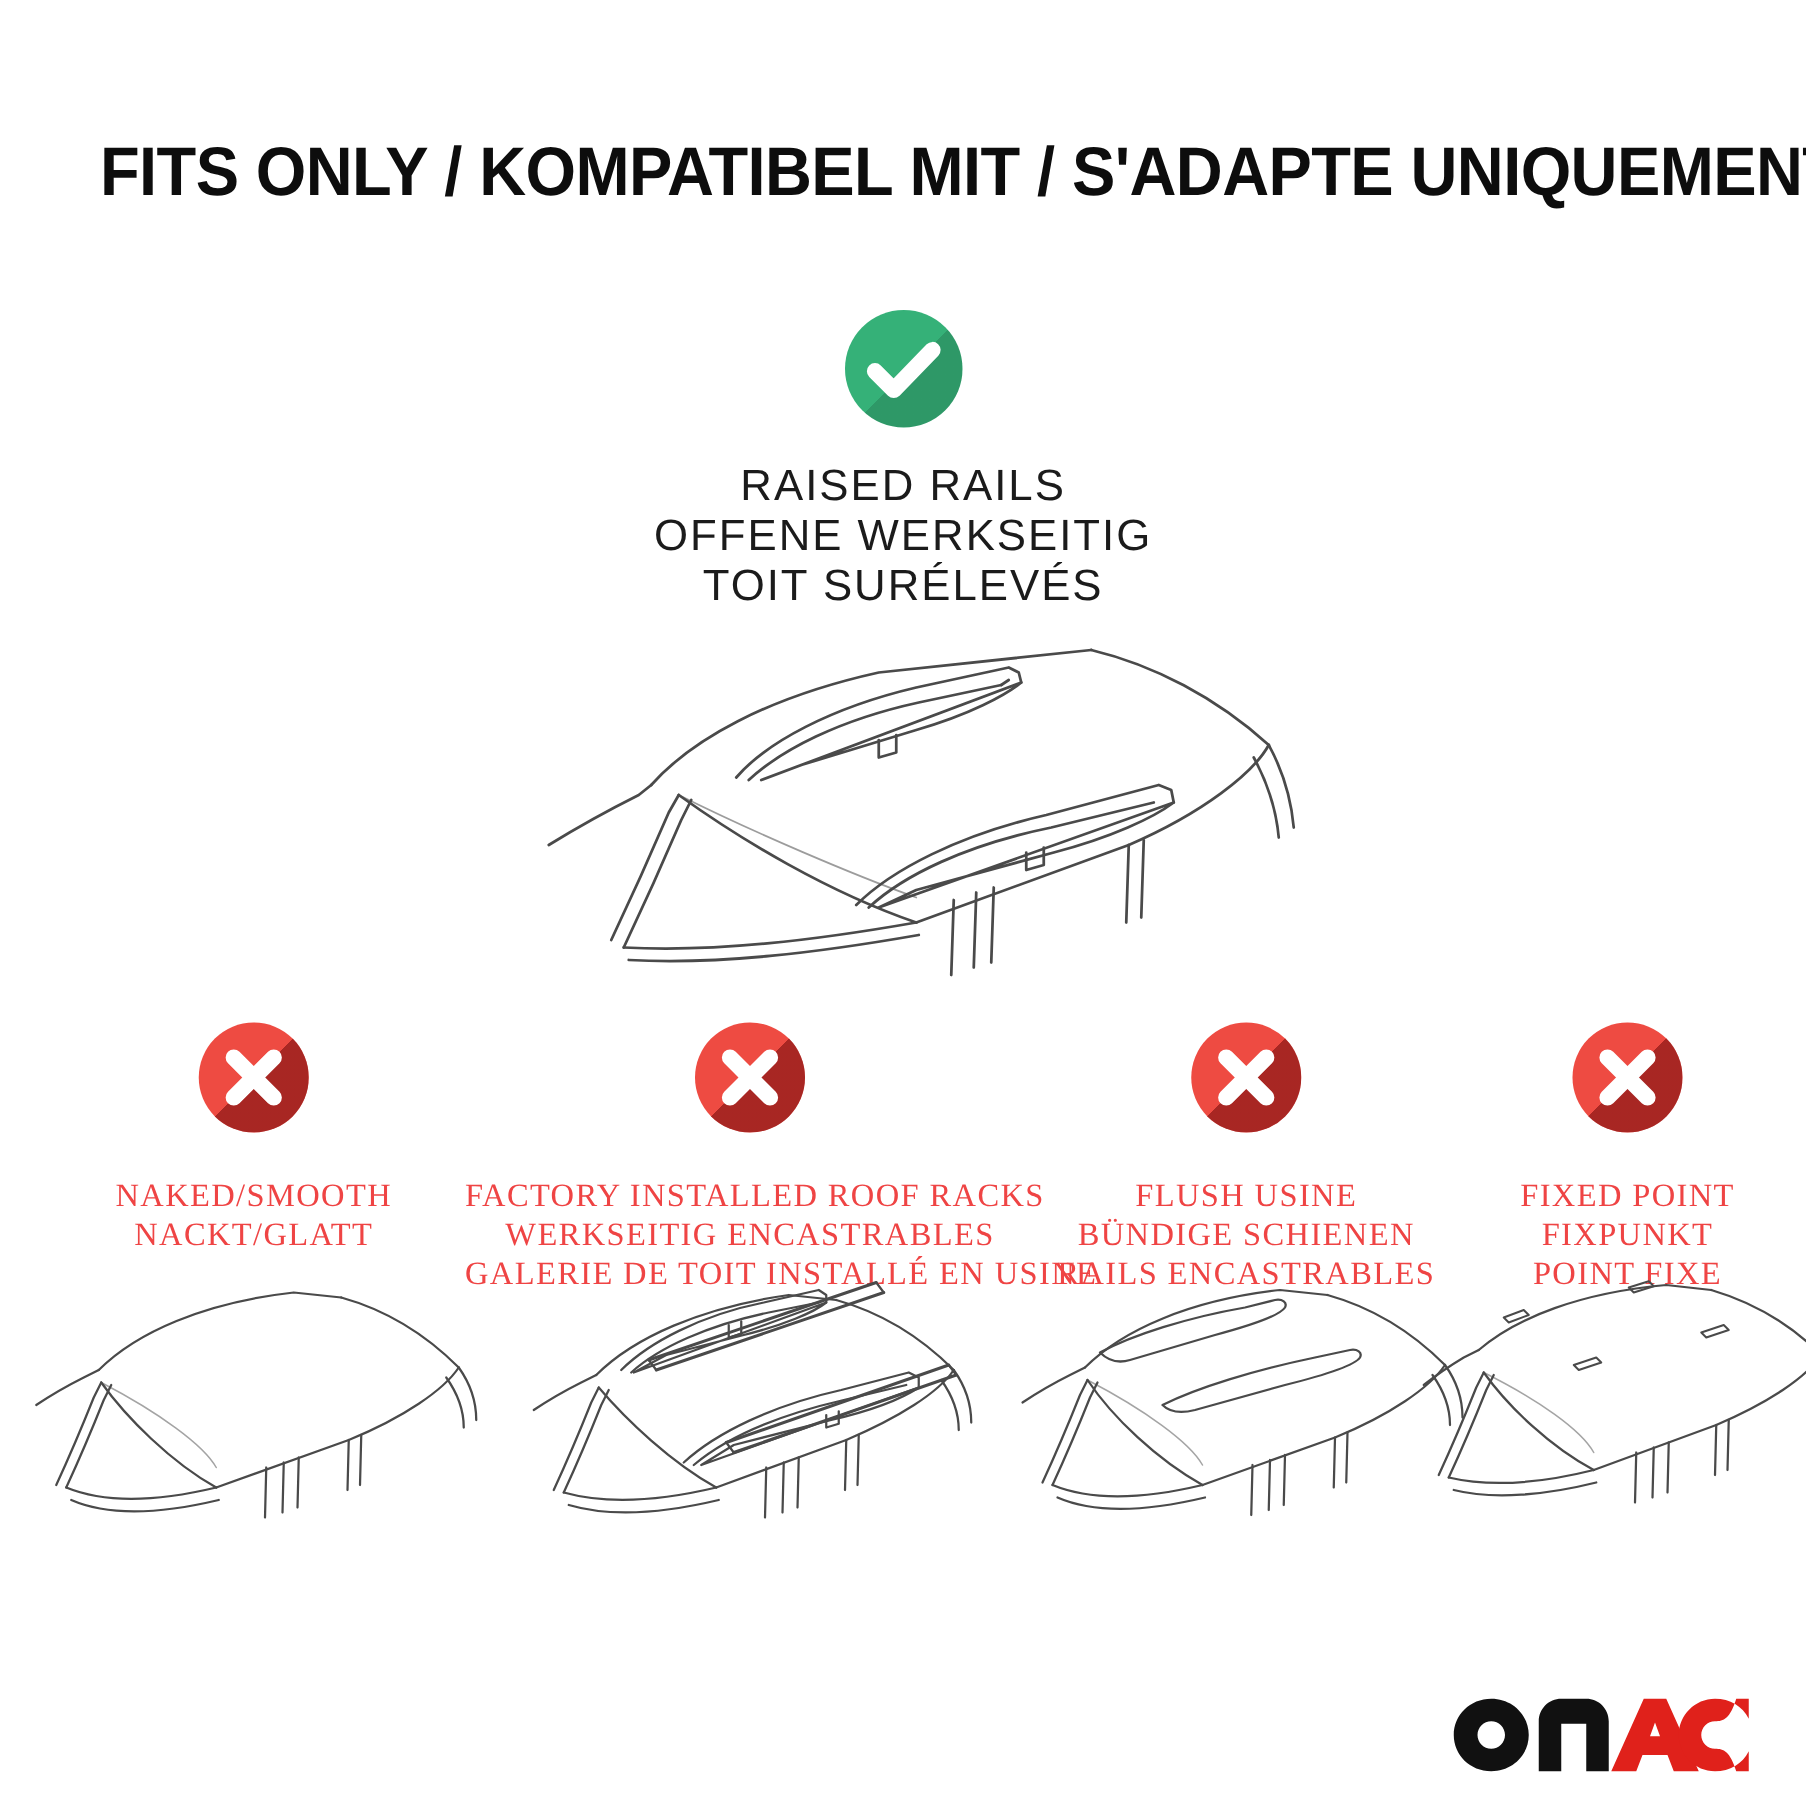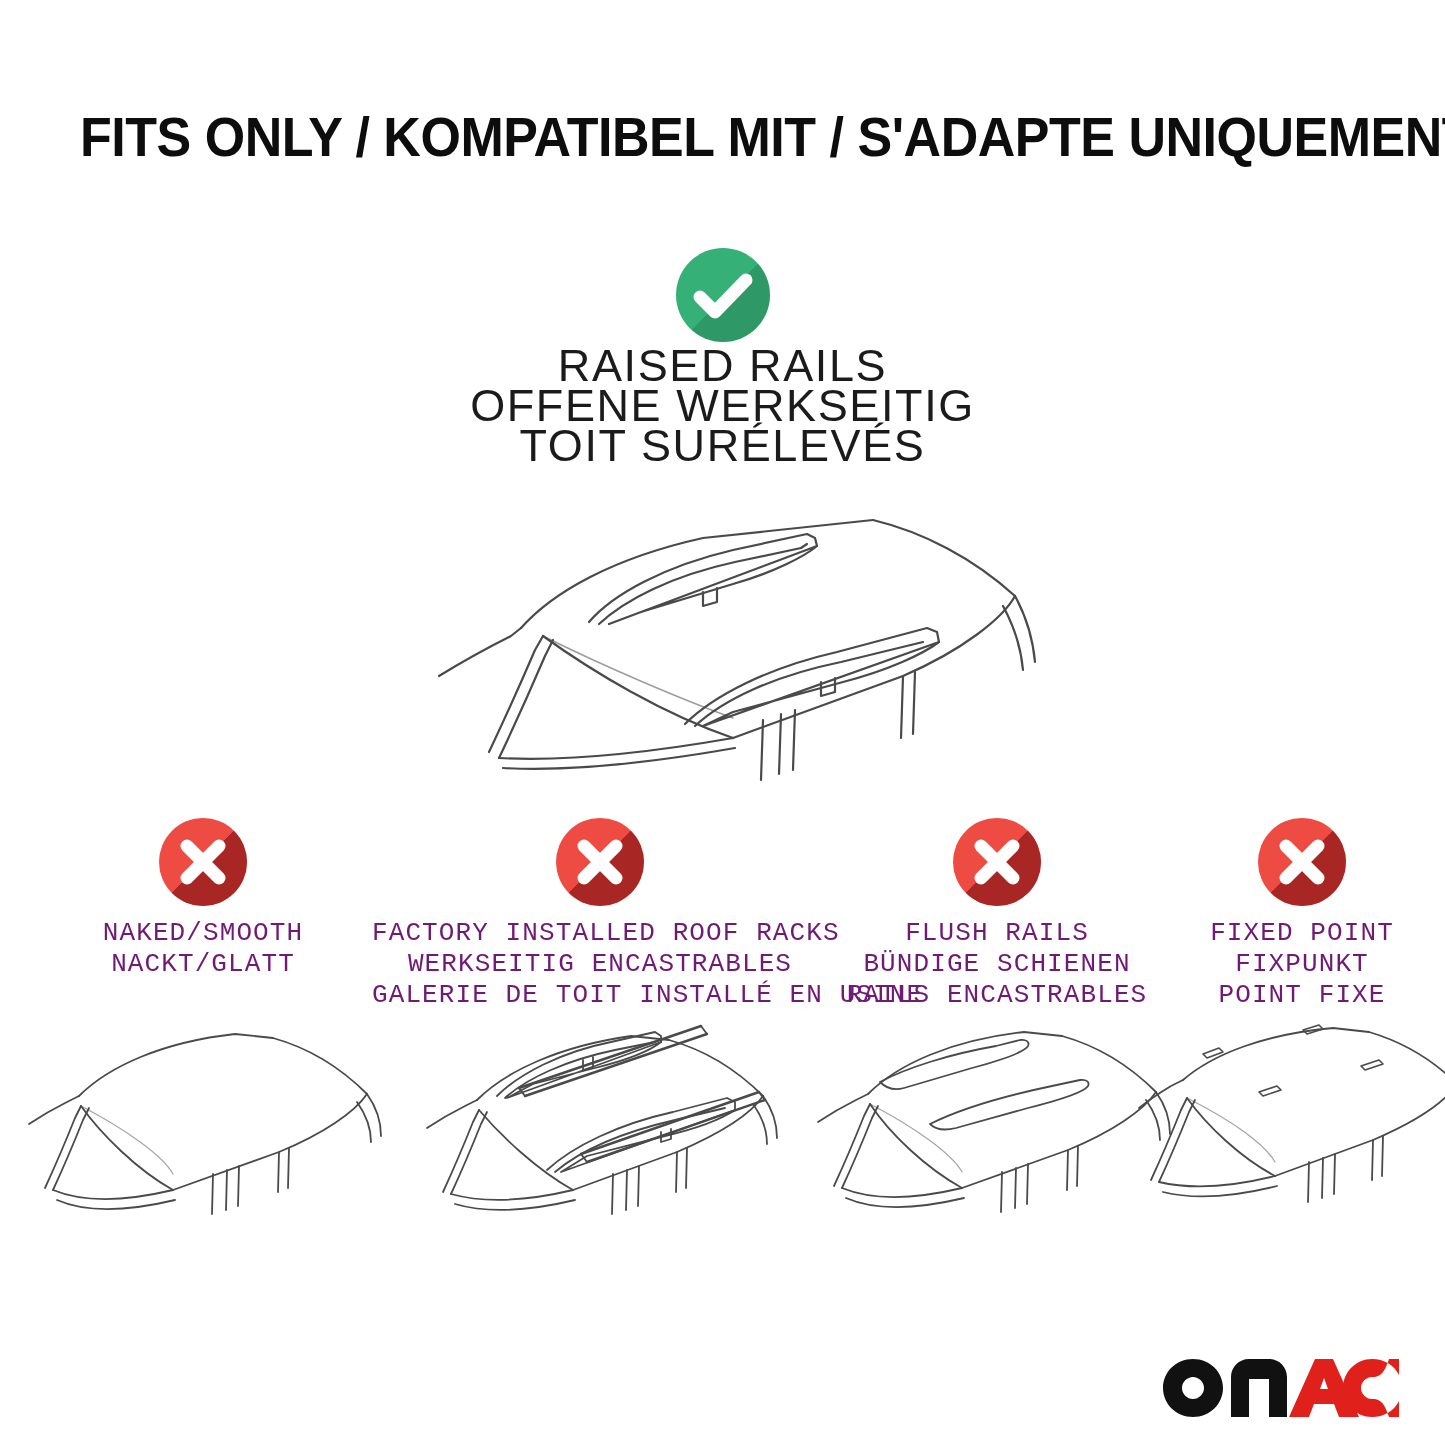--- a/index.html
+++ b/index.html
@@ -55,23 +55,24 @@
     left: 0; top: 0;
     width: 100%; height: 100%;
   }
   .badge.green .shadow {
     background:
       linear-gradient(135deg, rgba(0,0,0,0) 52%, rgba(0,0,0,0.14) 52%);
   }
   .badge svg { position: absolute; left: 0; top: 0; }
 
   .fit-label {
+    margin-top: 22px;
     font-family: "Liberation Sans", sans-serif;
     font-weight: 300;
-    font-size: 45px;
+    font-size: 35px;
     line-height: 40px;
     letter-spacing: 1.6px;
     color: #1b1b1b;
   }
 
   .fit-art {
     position: absolute;
     left: 50%;
     top: 252px;
     transform: translateX(-50%);
@@ -95,27 +96,27 @@
   .col .badge.red { background: #ee4b42; }
   .badge.red .shadow {
     background:
       linear-gradient(135deg, rgba(0,0,0,0) 50%, rgba(125,16,16,0.62) 50%);
   }
   .col .badge {
     width: 88px;
     height: 88px;
   }
   .col-label {
-    margin-top: 8px;
-    font-family: Liberation Mono, monospace;
+    margin-top: 30px;
+    font-family: Liberation Serif, serif;
     font-weight: 300;
     font-size: 26px;
     line-height: 31px;
     letter-spacing: 1.1px;
-    color: #701a75;
+    color: #ef4444;
     white-space: nowrap;
   }
   .col-art {
     position: absolute;
     left: 50%;
     transform: translateX(-50%);
   }
 
   
   .logo {
@@ -297,21 +298,21 @@
     <div class="badge red">
       <div class="shadow"></div>
       <svg width="88" height="88" viewBox="0 0 88 88">
         <g stroke="#ffffff" stroke-width="13" stroke-linecap="round">
           <line x1="28" y1="28" x2="60" y2="60"></line>
           <line x1="60" y1="28" x2="28" y2="60"></line>
         </g>
       </svg>
     </div>
     <div class="col-label">
-      <div>FLUSH RAILS</div>
+      <div>FLUSH USINE</div>
       <div>BÜNDIGE SCHIENEN</div>
       <div>RAILS ENCASTRABLES</div>
     </div>
     <div class="col-art" style="top:196px;">
       <svg width="370" height="220" viewBox="0 0 370 220">
         <g fill="none" stroke="#4a4a4a" stroke-width="1.8" stroke-linecap="round" stroke-linejoin="round">
           <path d="M56 80 C86 50 140 26 212 18 L250 22"></path>
           <path d="M250 22 C286 32 318 52 344 78"></path>
           <path d="M344 78 C332 96 300 118 256 136 L150 174"></path>
           <path d="M150 174 C114 154 78 120 58 90"></path>

